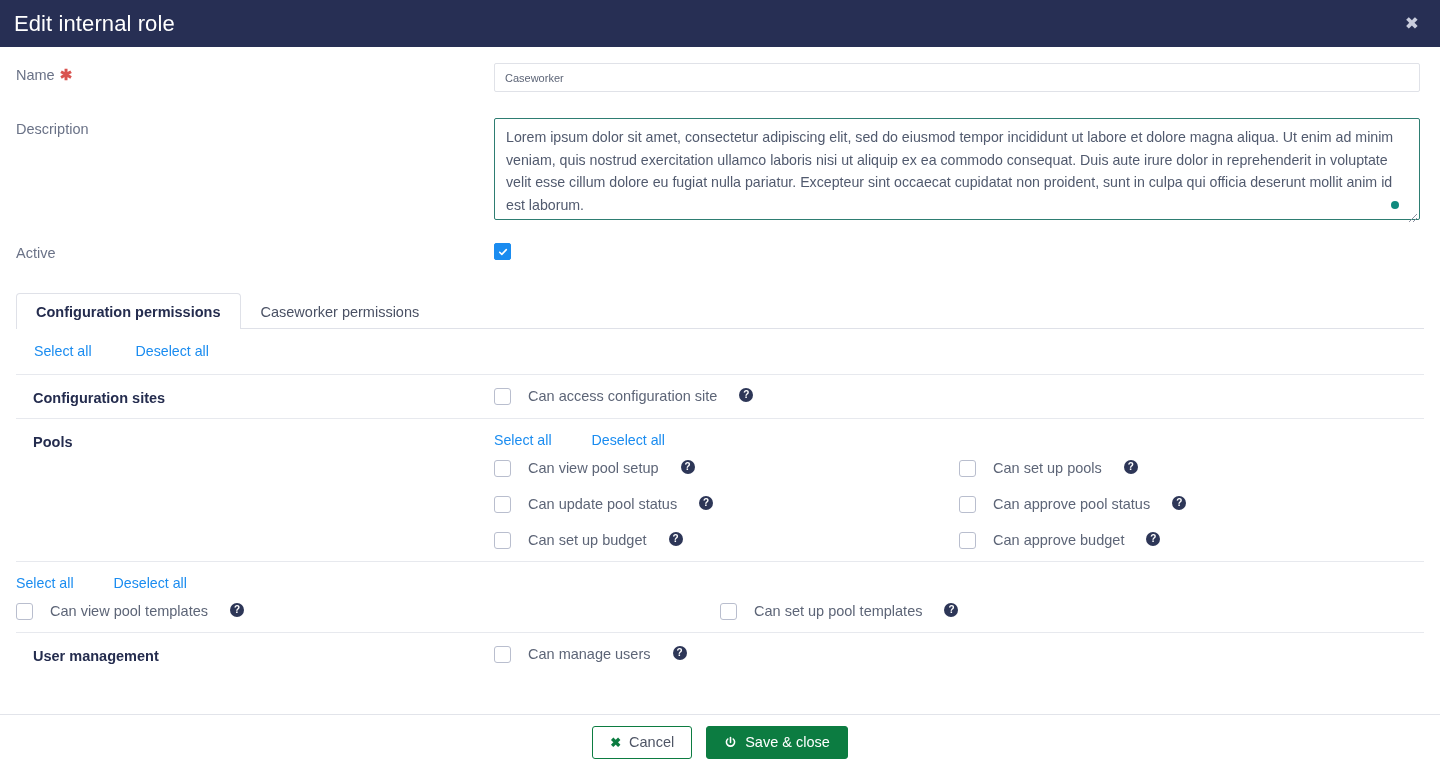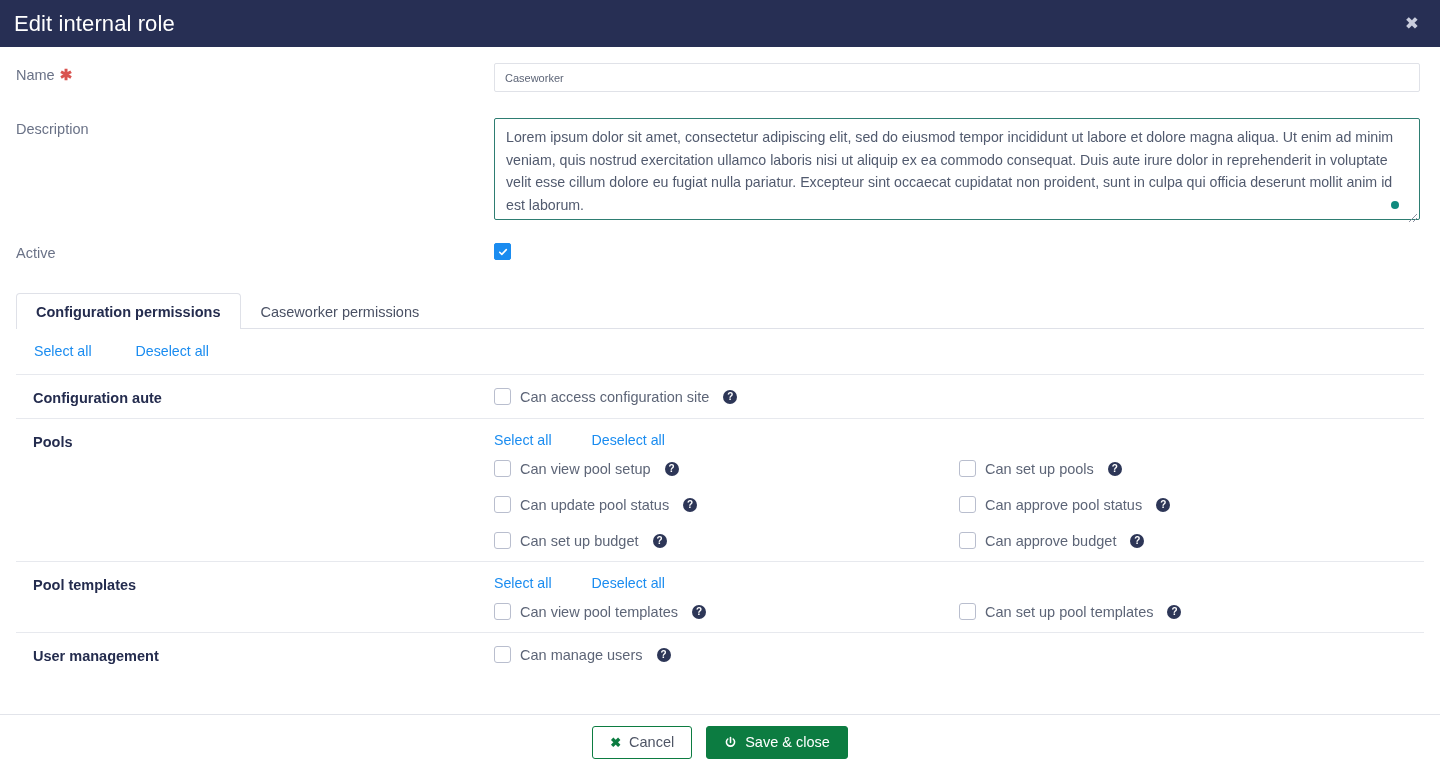--- a/index.html
+++ b/index.html
@@ -201,22 +201,22 @@
     gap: 40px;
     margin-bottom: 12px;
   }
   .perm-grid {
     display: flex;
     flex-wrap: wrap;
   }
   .perm-item {
     width: 50%;
     display: flex;
-    align-items: center;
-    gap: 9px;
+    align-items: flex-start;
+    gap: 17px;
     margin-bottom: 19px;
   }
   .perm-grid .perm-item:nth-last-child(-n+2) { margin-bottom: 0; }
   .perm-grid.single .perm-item { width: 100%; margin-bottom: 0; }
   .perm-label {
     font-size: 14.5px;
     color: #5d6577;
     white-space: nowrap;
   }
   .help-icon {
@@ -319,21 +319,21 @@
       <div class="tab">Caseworker permissions</div>
     </div>
 
     <div class="perm-area">
       <div class="toolbar-links">
         <span class="link">Select all</span>
         <span class="link">Deselect all</span>
       </div>
 
       <div class="perm-section">
-        <div class="perm-section-title">Configuration aute</div>
+        <div class="perm-section-title">Configuration sites</div>
         <div class="perm-body">
           <div class="perm-grid single">
             <div class="perm-item">
               <span class="checkbox-off"></span>
               <span class="perm-label">Can access configuration site</span>
               <span class="help-icon">?</span>
             </div>
           </div>
         </div>
       </div>
@@ -374,21 +374,20 @@
             <div class="perm-item">
               <span class="checkbox-off"></span>
               <span class="perm-label">Can approve budget</span>
               <span class="help-icon">?</span>
             </div>
           </div>
         </div>
       </div>
 
       <div class="perm-section">
-        <div class="perm-section-title">Pool templates</div>
         <div class="perm-body">
           <div class="section-links">
             <span class="link">Select all</span>
             <span class="link">Deselect all</span>
           </div>
           <div class="perm-grid">
             <div class="perm-item">
               <span class="checkbox-off"></span>
               <span class="perm-label">Can view pool templates</span>
               <span class="help-icon">?</span>

